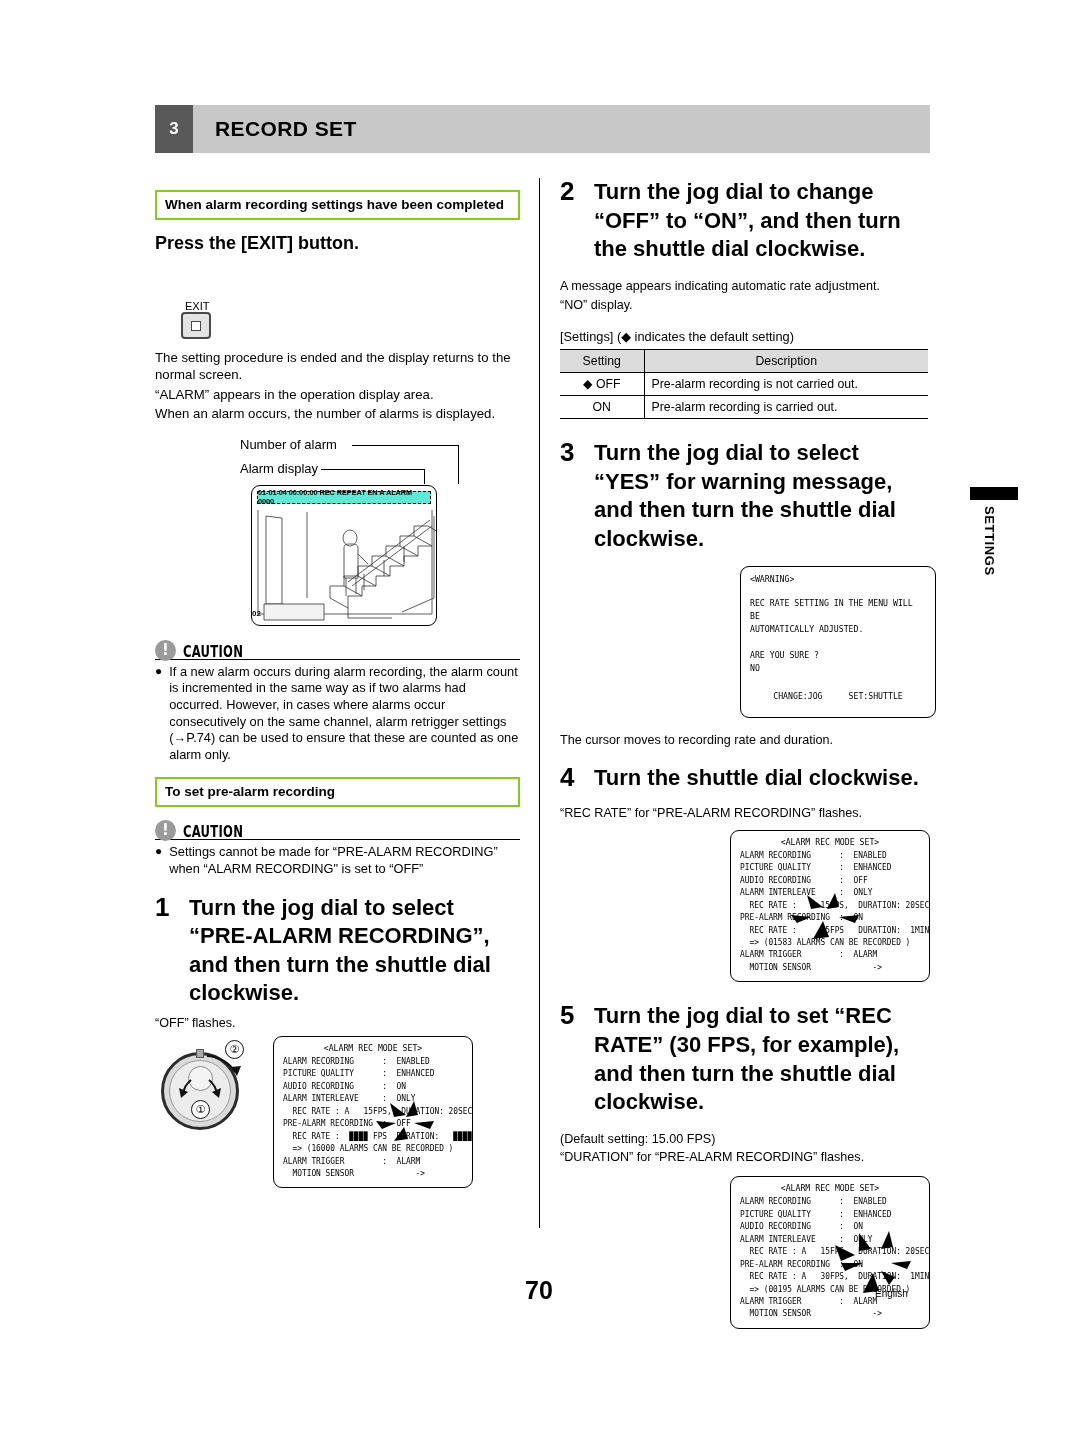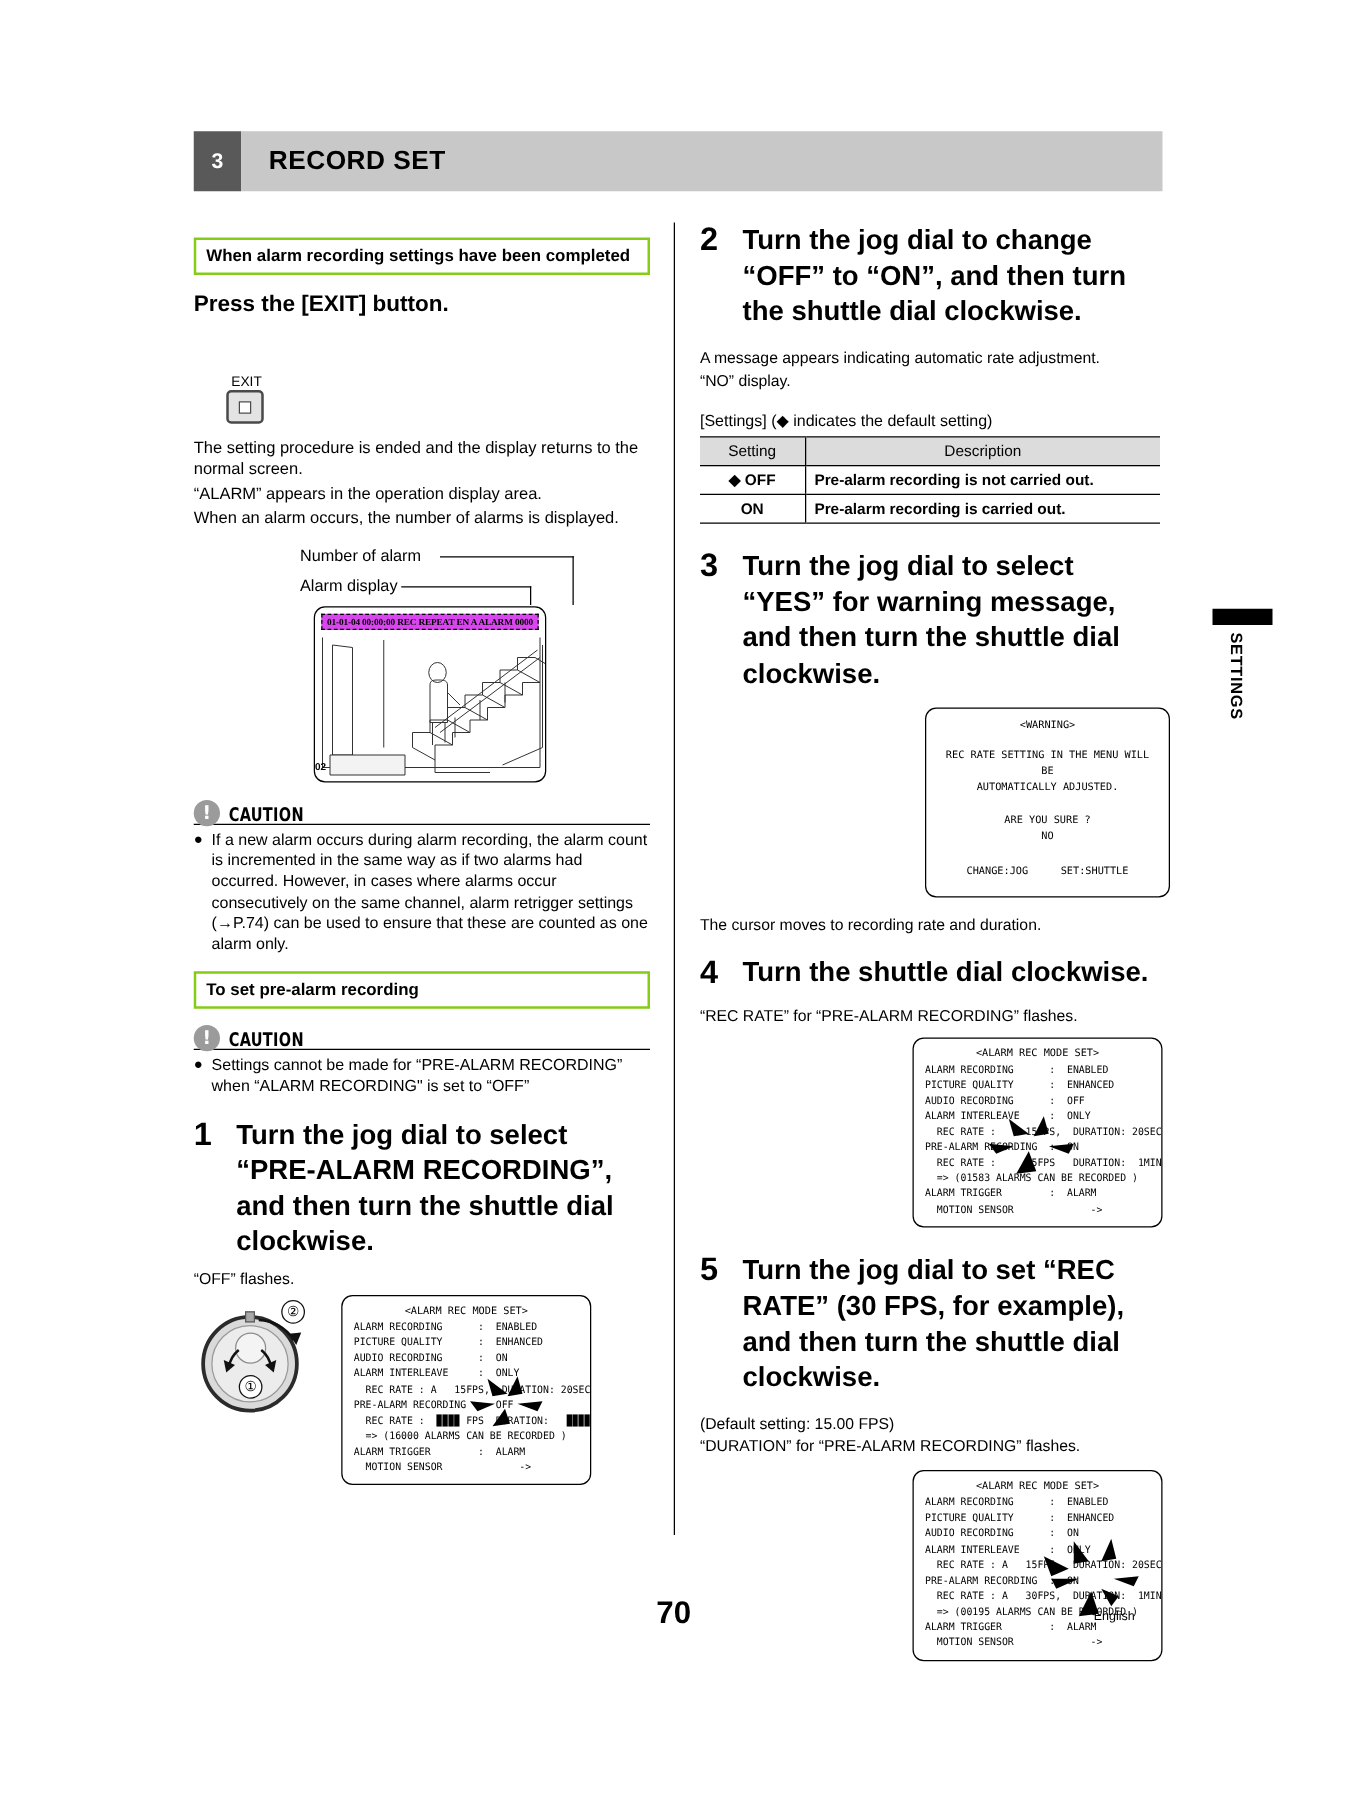--- a/index.html
+++ b/index.html
@@ -58,21 +58,21 @@
 
   
   .monitor {
     width:186px; height:141px; border:1.3px solid #000; border-radius:9px;
     background:#fff; position:relative; overflow:hidden; margin-left:96px;
   }
   .osd-bar {
     position:absolute; left:5px; top:5px; right:5px; height:13px;
     border:1px dashed #000; font-size:7.4px; font-weight:bold;
     display:flex; align-items:center; justify-content:center; letter-spacing:-.1px;
-    background:#d946ef; z-index:3;font-family:Liberation Serif, serif;
+    background:#5eead4; z-index:3;
   }
   .mon-num { position:absolute; left:0; right:0; bottom:7px; text-align:left; font-size:8px; font-weight:bold; z-index:3;}
 
   
   .caution { margin-top:14px; }
   .caution-head { display:flex; align-items:flex-end; gap:7px; }
   .caution-ico {
     width:21px; height:21px; border-radius:50%; background:#9b9b9b;
     color:#fff; font-weight:bold; font-size:15px; line-height:21px; text-align:center;
     font-family:"DejaVu Sans", sans-serif;
@@ -91,34 +91,34 @@
   .step { display:flex; gap:14px; margin-top:16px; }
   .step-num { font-size:26px; font-weight:bold; line-height:1.02; min-width:20px; }
   .step-txt { font-size:22px; font-weight:bold; line-height:1.30; flex:1; }
 
   
   .settings-lead { font-size:12.8px; margin:16px 0 5px 0; }
   table.settings { border-collapse:collapse; width:100%; font-size:12.3px; }
   table.settings th, table.settings td { border-left:1px solid #000; padding:4px 7px; }
   table.settings th:first-child, table.settings td:first-child { border-left:none; }
   table.settings thead th { background:#dcdcdc; font-weight:normal; text-align:center; border-top:1.8px solid #000; border-bottom:1px solid #000;}
-  table.settings tbody td { border-bottom:1px solid #000;font-weight:bold; }
+  table.settings tbody td { border-bottom:1px solid #000; }
   table.settings tbody tr:last-child td { border-bottom:1.8px solid #000; }
   .col-set { width:84px; text-align:center; }
 
   
   .osd {
     border:1.3px solid #000; border-radius:9px; background:#fff;
     font-family:"DejaVu Sans Mono", monospace;
     padding:6px 9px 8px 9px; position:relative;
   }
   .osd .t { font-size:8.2px; line-height:1.52; white-space:pre; transform:scaleX(.96); transform-origin:left center;}
   .osd .ttl { text-align:center; font-size:8.2px; margin-bottom:2px; }
   .osd-warn { height:152px; }
-  .osd-warn .line { text-align:center; font-size:8.2px; line-height:1.55; }
+  .osd-warn .line { text-align:left; font-size:8.2px; line-height:1.55; }
   .osd-warn .sp { height:14px; }
   .osd-foot { display:flex; justify-content:center; gap:26px; font-size:8.2px; margin-top:16px; }
 
   
   .flash { position:absolute; pointer-events:none; }
 
   
   .jog { position:relative; width:96px; height:100px; }
   .jog .ring {
     position:absolute; left:6px; top:16px; width:78px; height:78px; border-radius:50%;

